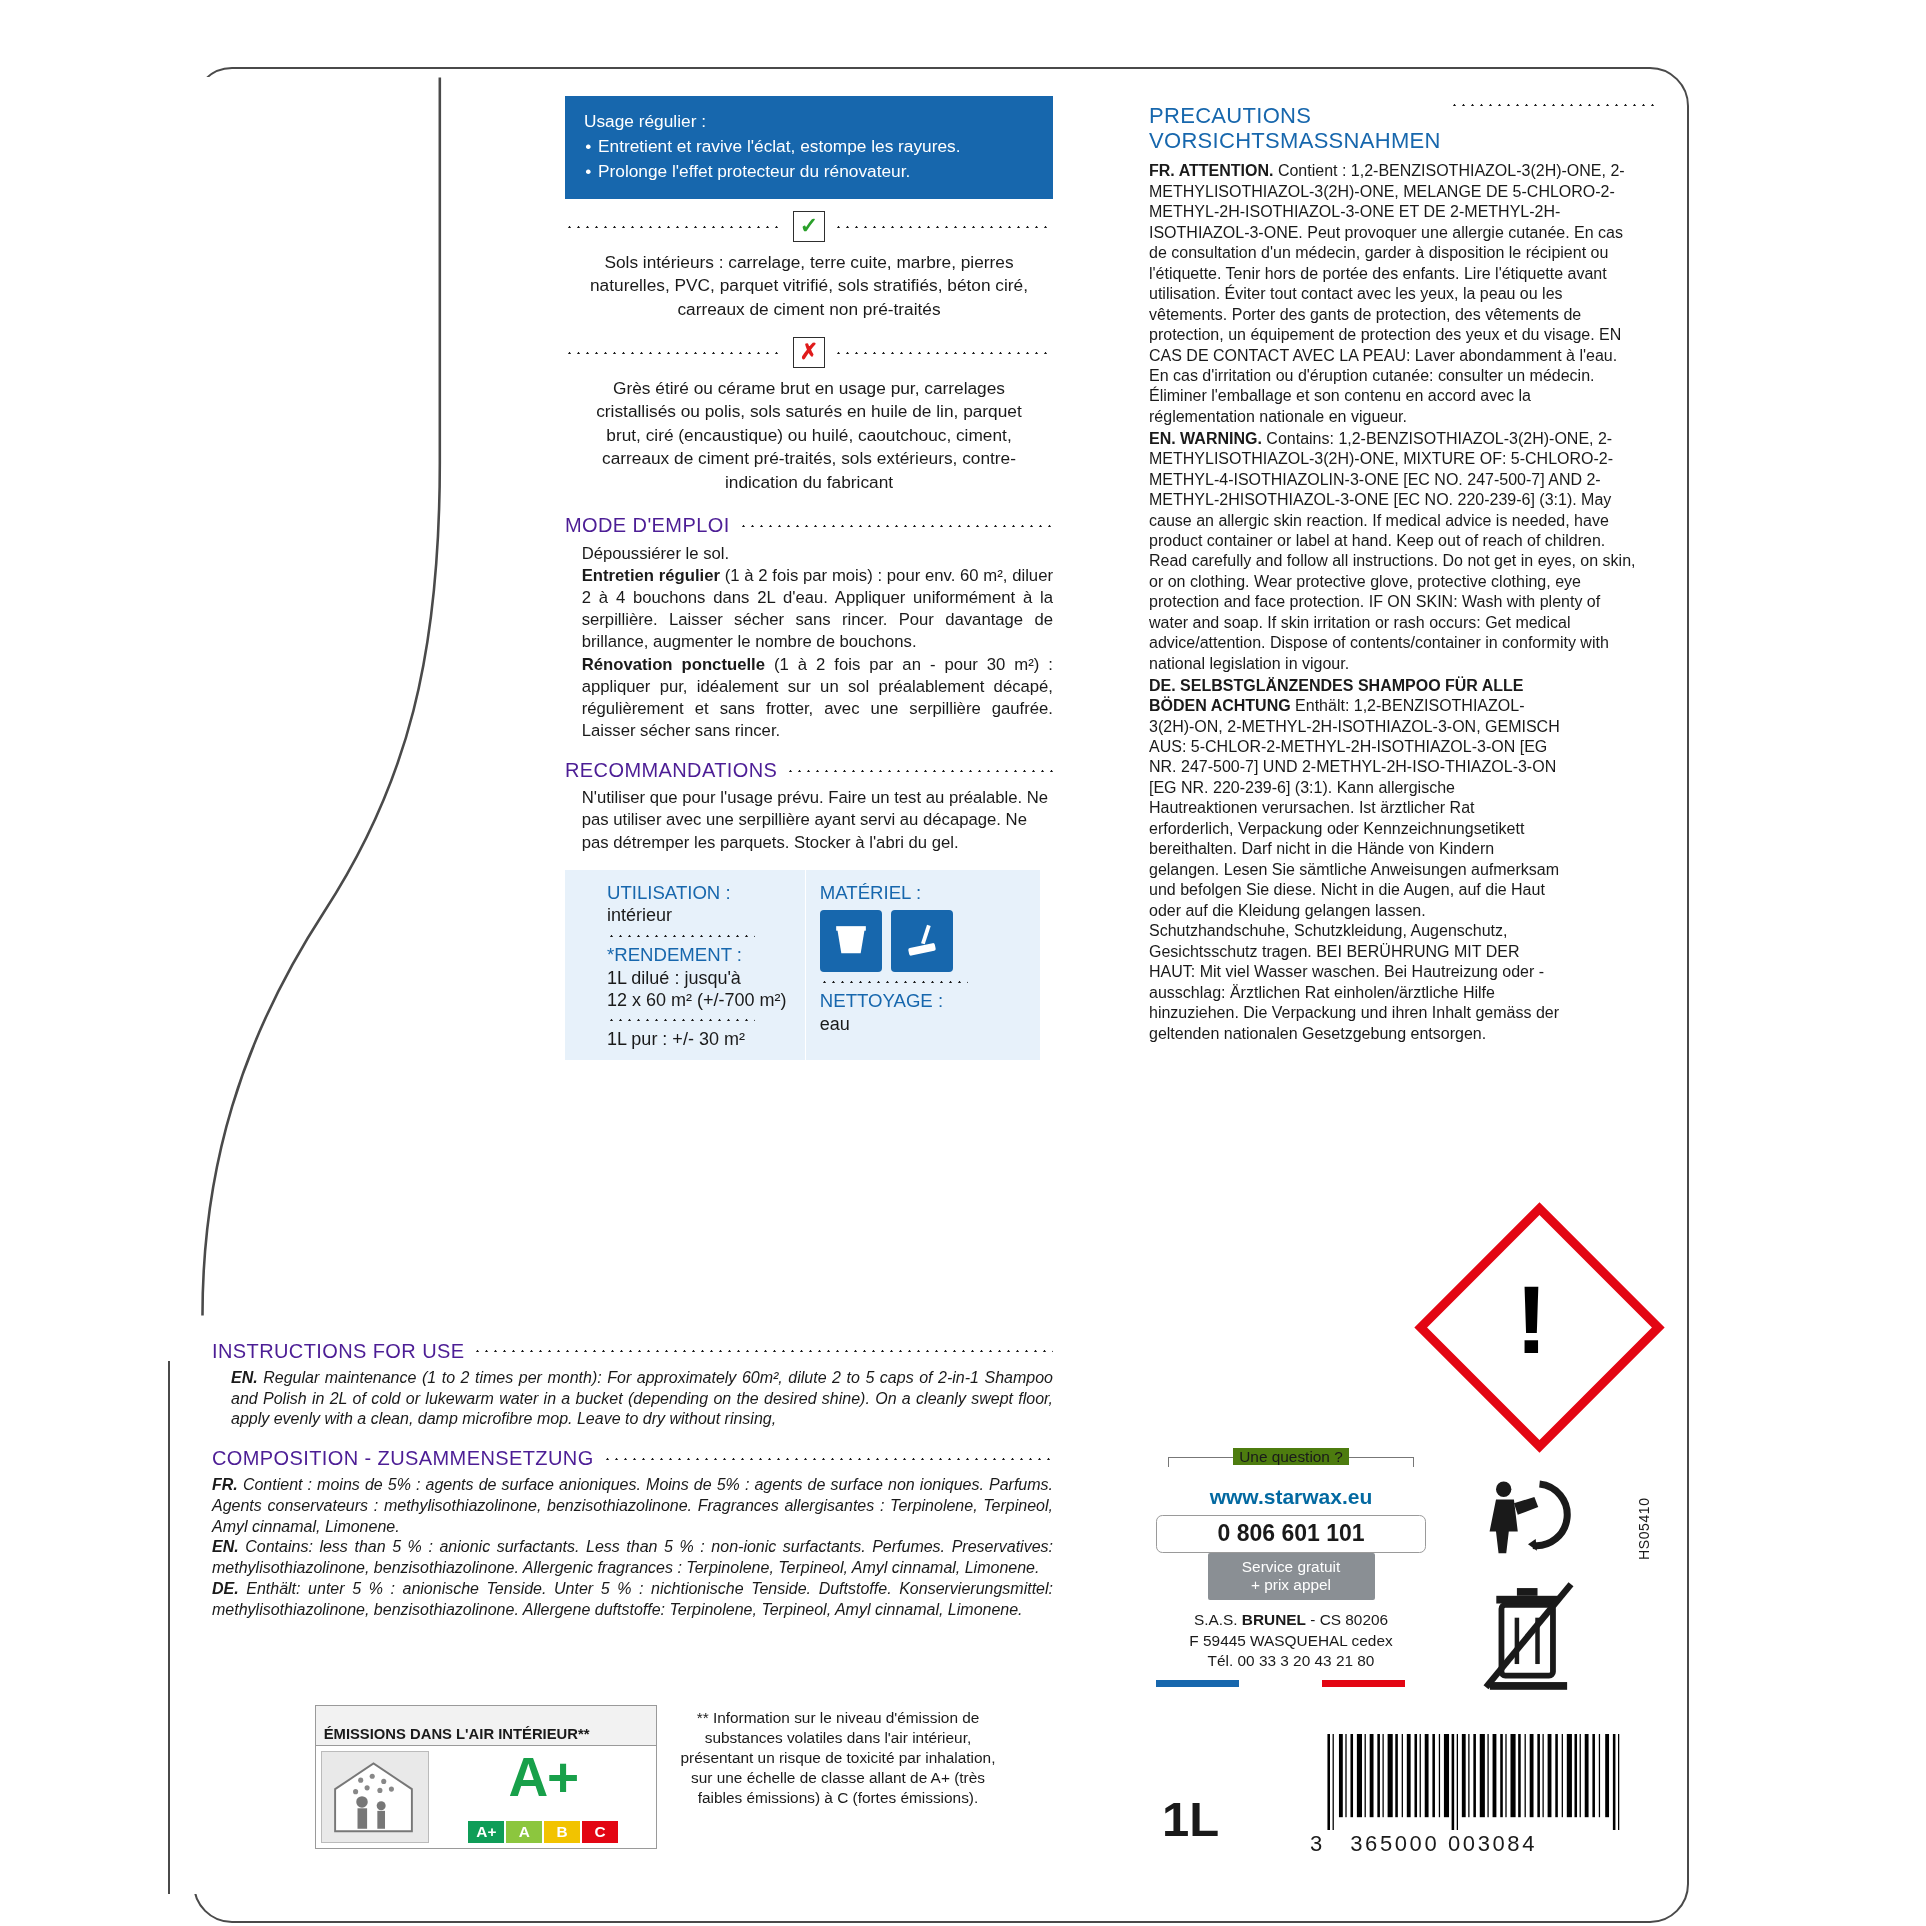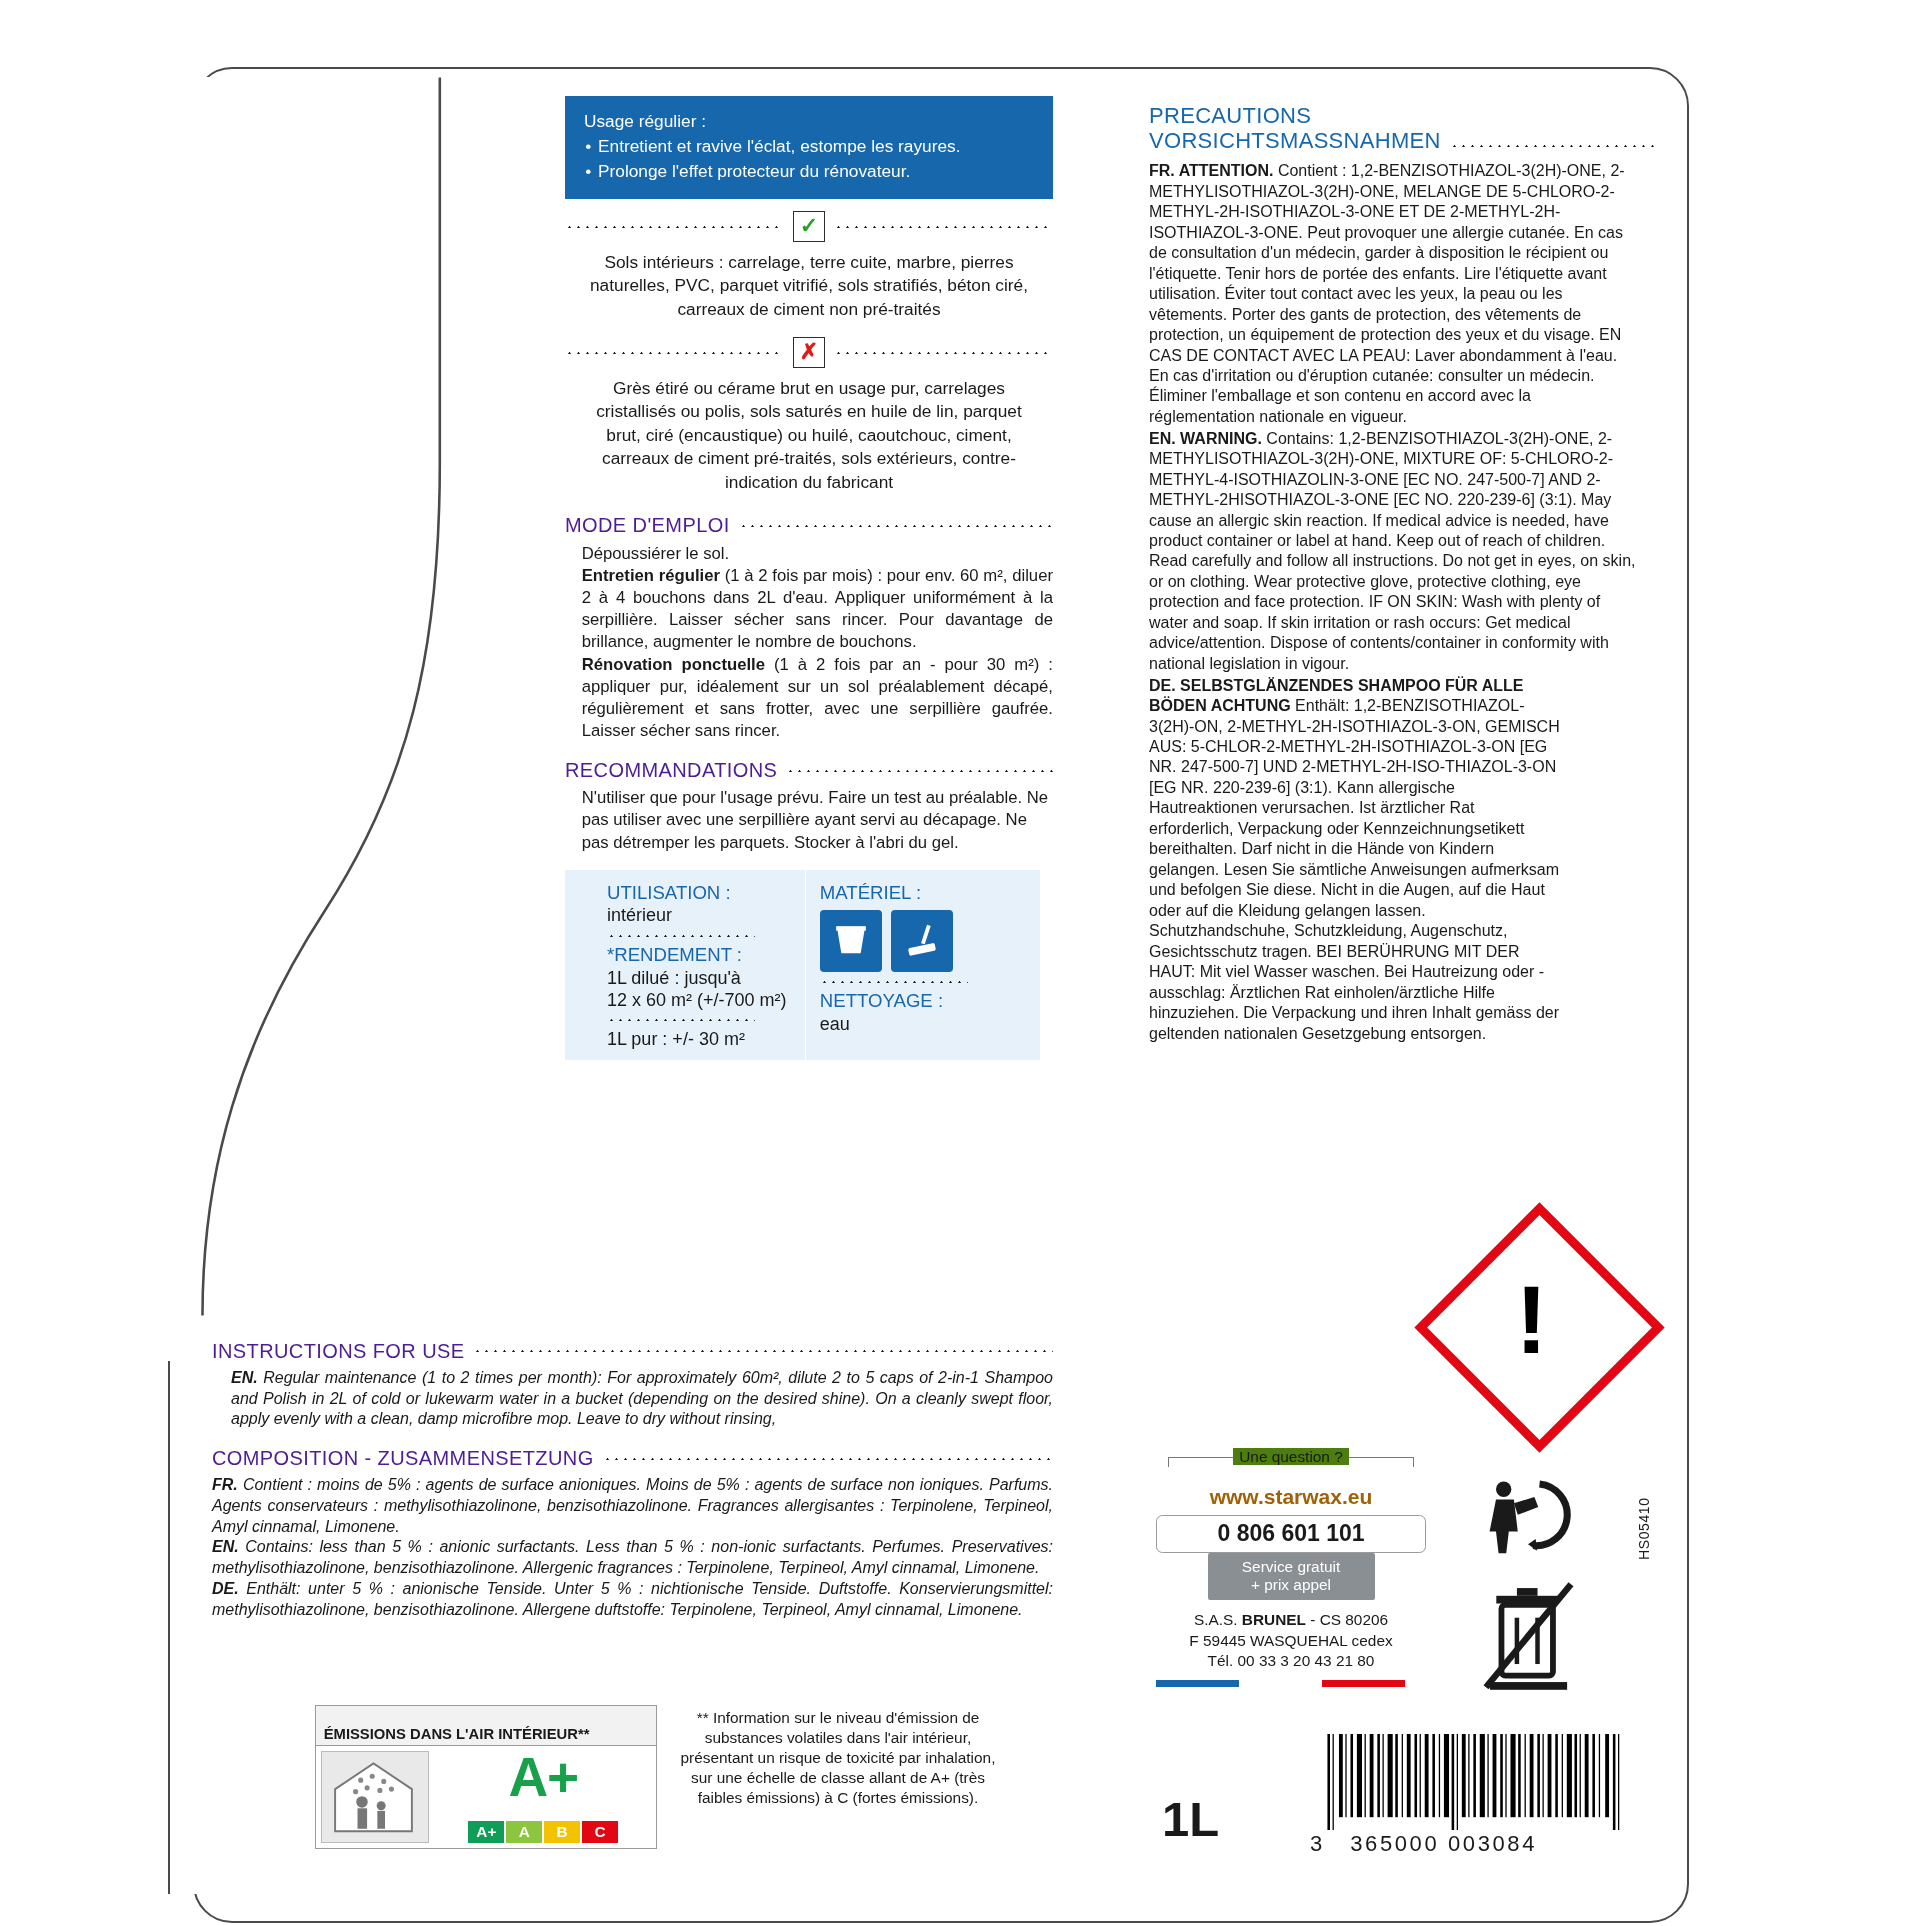--- a/index.html
+++ b/index.html
@@ -109,21 +109,21 @@
   .ic{width:62px;height:62px;background:#1767ad;border-radius:3.9px;display:flex;align-items:center;justify-content:center;}
 
   
   .bottom{position:absolute;left:212px;top:1323px;width:841px;}
   .sec-head.wide{width:841px;}
   .sec-head.wide .dots{margin-left:9px;}
   .small-text{font-size:16px;line-height:1.3;text-align:justify;font-style:italic;}
 
   
   .prec-title{color:#1767ad;font-size:22px;line-height:1.15;letter-spacing:0.3px;}
-  .prec-head{display:flex;align-items:flex-end;width:507px;}
+  .prec-head{display:flex;align-items:flex-start;width:507px;}
   .prec-dots{flex:1;height:2.6px;margin-left:9px;margin-bottom:6.4px;
     background-image:radial-gradient(circle, #1a1a1a 1px, transparent 1.1px);
     background-size:9px 2.6px;background-repeat:repeat-x;background-position:0 0.6px;}
   .prec-body{font-size:16px;line-height:1.28;margin-top:7.7px;width:488px;}
   .prec-body p{margin:0 0 1.3px 0;}
 
   
   .ghs{position:absolute;left:1419px;top:1207px;width:225px;height:225px;}
   .ghs .diamond{
     position:absolute;left:0;top:0;width:159px;height:159px;
@@ -135,21 +135,21 @@
     position:absolute;left:0;top:0;width:225px;height:225px;
     display:flex;align-items:center;justify-content:center;
     font-size:96px;font-weight:bold;color:#000;
   }
 
   
   .contact{position:absolute;left:1156px;top:1448px;width:270px;text-align:center;}
   .q-line{position:relative;height:19px;margin-bottom:2.6px;}
   .q-line .qtxt{font-size:15.4px;background:#4d7c0f;padding:0 6.4px;position:relative;z-index:2;}
   .q-line:before{content:"";position:absolute;left:11.6px;right:11.6px;top:9px;border-top:1.3px solid #777;border-left:1.3px solid #777;border-right:1.3px solid #777;height:9px;z-index:1;}
-  .web{color:#a16207;font-size:21px;font-weight:bold;margin-top:18px;}
+  .web{color:#0369a1;font-size:21px;font-weight:bold;margin-top:18px;}
   .phone{border:1.9px solid #9a9a9a;border-radius:6.4px;font-size:23px;font-weight:bold;padding:3.9px 0 5.1px;margin-top:6.4px;}
   .gratuit{background:#8a8f94;color:#fff;font-size:15.4px;line-height:1.18;padding:4.5px 0 5.8px;width:167px;margin:0 auto;border-radius:1.9px;}
   .addr{font-size:15.4px;line-height:1.32;margin-top:10.3px;}
   .flagbar{display:flex;width:270px;margin-top:9px;}
   .flagbar .fb{height:6.4px;width:83px;}
 
   
   .recyc{position:absolute;left:1464px;top:1470px;width:135px;}
   .weee{position:absolute;left:1477px;top:1579px;width:109px;}
   .sidecode{position:absolute;left:1636px;top:1560px;font-size:14px;transform:rotate(-90deg);transform-origin:left top;letter-spacing:0.6px;}

